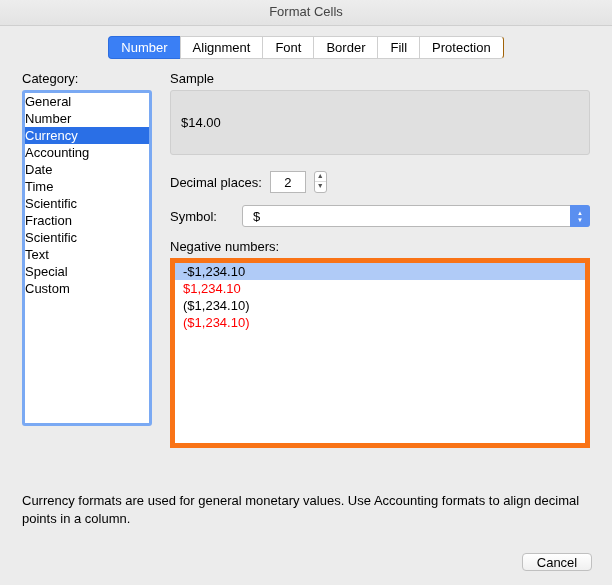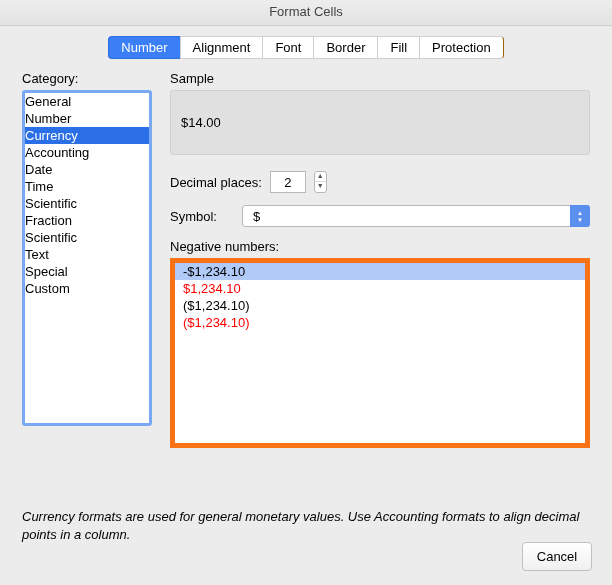--- a/index.html
+++ b/index.html
@@ -152,36 +152,35 @@
       overflow-y: auto;
     }
     .neg-item {
       padding: 1px 8px;
       cursor: pointer;
       font-size: 13px;
     }
     .neg-item.sel { background: #b0cbf7; }
     .neg-item.red { color: #ff0000; }
     .description {
-      margin: 60px 0 0 0;
+      margin: 44px 0 0 0;
       font-size: 13px;
       color: #000;
       line-height: 1.4;
-      font-style: italic;
     }
     .footer {
       position: absolute;
       bottom: 14px;
       right: 20px;
       display: flex;
       gap: 10px;
     }
     .btn {
       min-width: 70px;
-      height: 29px;
+      height: 18px;
       border-radius: 4px;
       font-size: 13px;
       cursor: pointer;
       border: 1px solid #c0c0c0;
       background: linear-gradient(#ffffff, #f0f0f0);
       text-align: center;
       display: flex;
       align-items: center;
       justify-content: center;
     }

